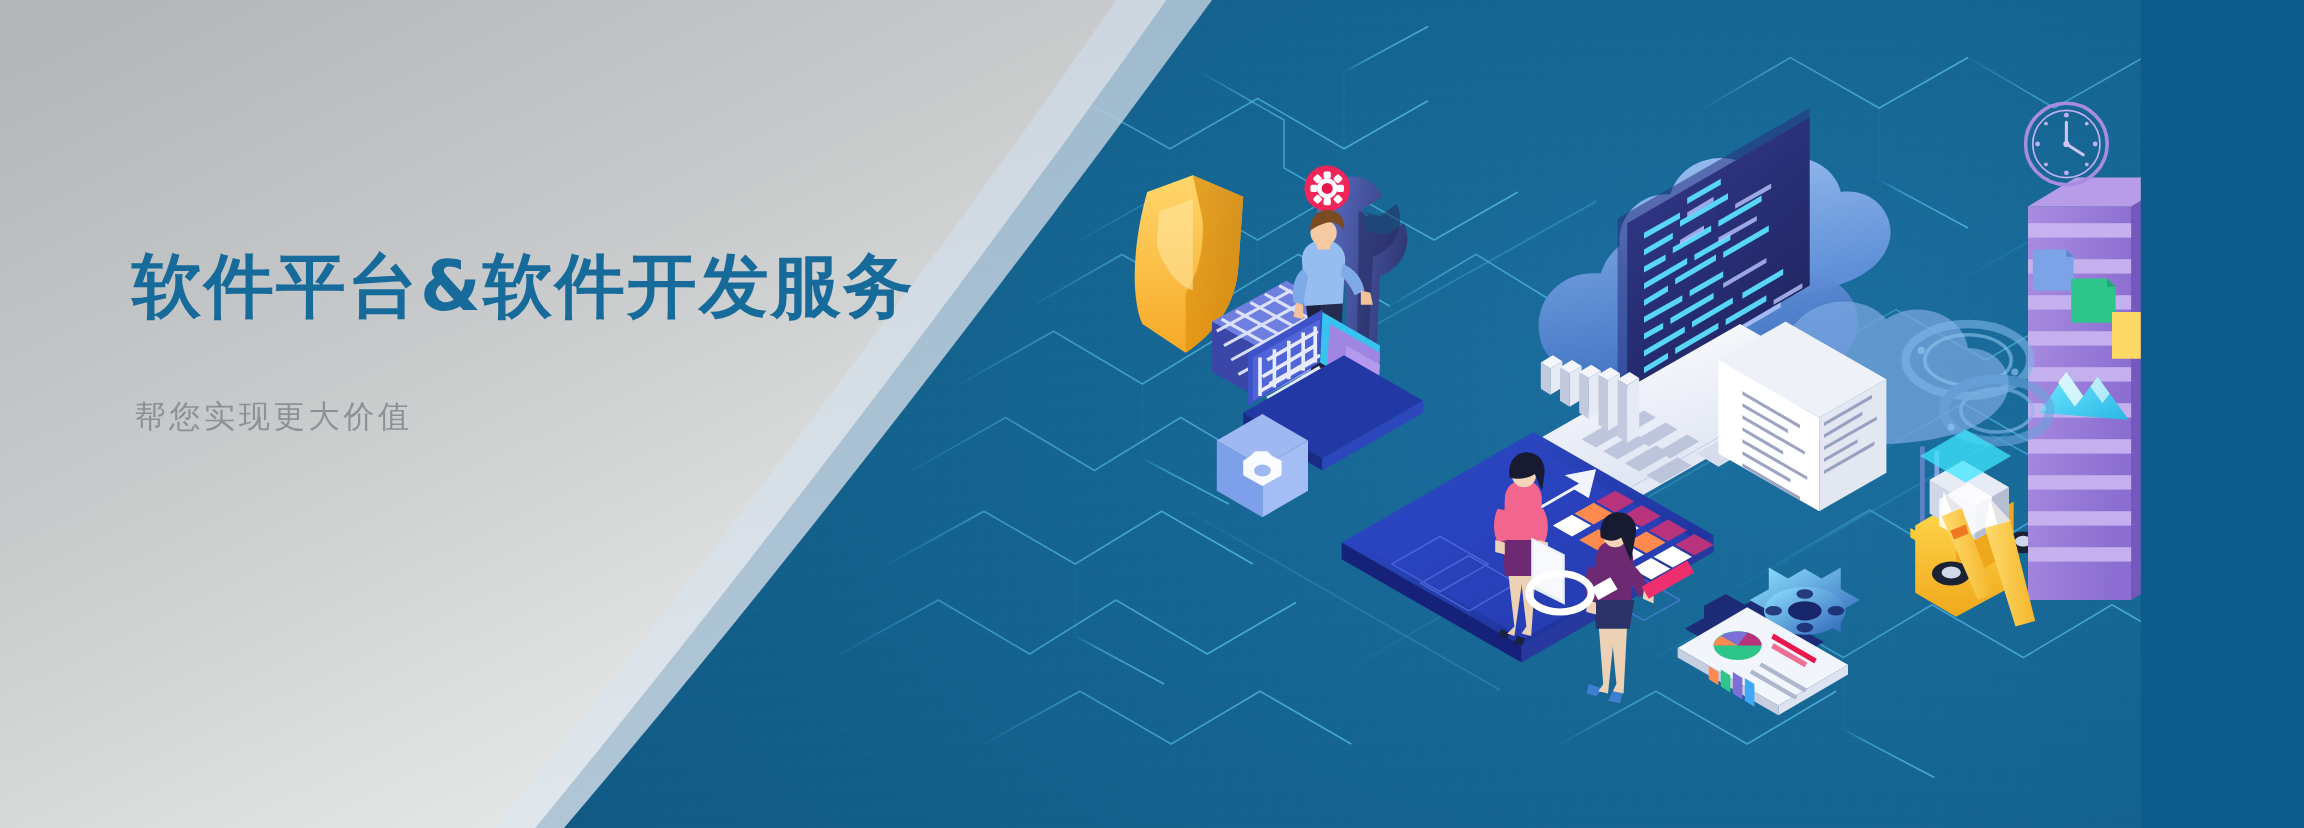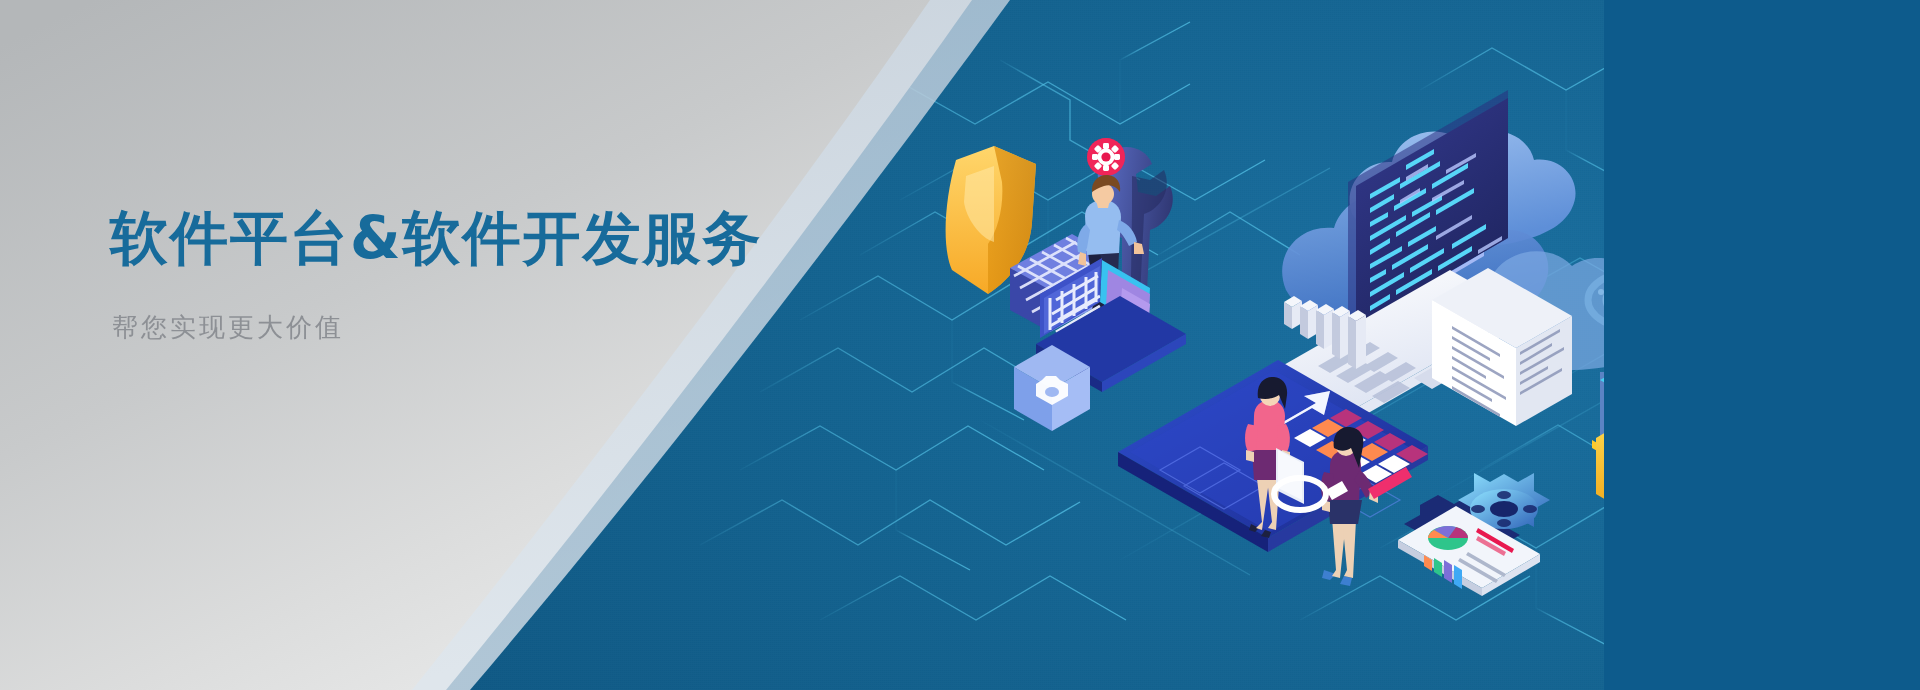--- a/index.html
+++ b/index.html
@@ -3,21 +3,21 @@
 <meta charset="utf-8">
 <title>软件平台&amp;软件开发服务</title>
 <style>
   html,body{margin:0;padding:0;}
   body{
     width:1920px;height:690px;overflow:hidden;
     font-family:"Liberation Sans","DejaVu Sans",sans-serif;
     background:#0d5b8c;
   }
   #banner{
-    position:relative;width:1604px;height:690px;overflow:hidden;
+    position:relative;width:1784px;height:690px;overflow:hidden;
   }
   .layer{position:absolute;inset:0;}
   #bg-blue{
     background:
       radial-gradient(ellipse 1400px 900px at 1450px 320px,#1a6fa0 0%,#146390 45%,#0e5480 100%);
   }
   
   #bg-noise{
     opacity:.22;
     background-image:
@@ -36,21 +36,21 @@
     margin:0;
     font-size:58px;
     font-weight:700;
     letter-spacing:2px;
     color:#176b9b;
     line-height:1.15;
     white-space:nowrap;
     font-family:"DejaVu Sans","Liberation Sans",sans-serif;
   }
   #subhead{
-    margin:38px 0 0 2px;
+    margin:58px 0 0 2px;
     font-size:26px;
     font-weight:400;
     letter-spacing:3px;
     color:#8d9095;
     font-family:"DejaVu Sans","Liberation Sans",sans-serif;
   }
 </style>
 </head>
 <body>
 

